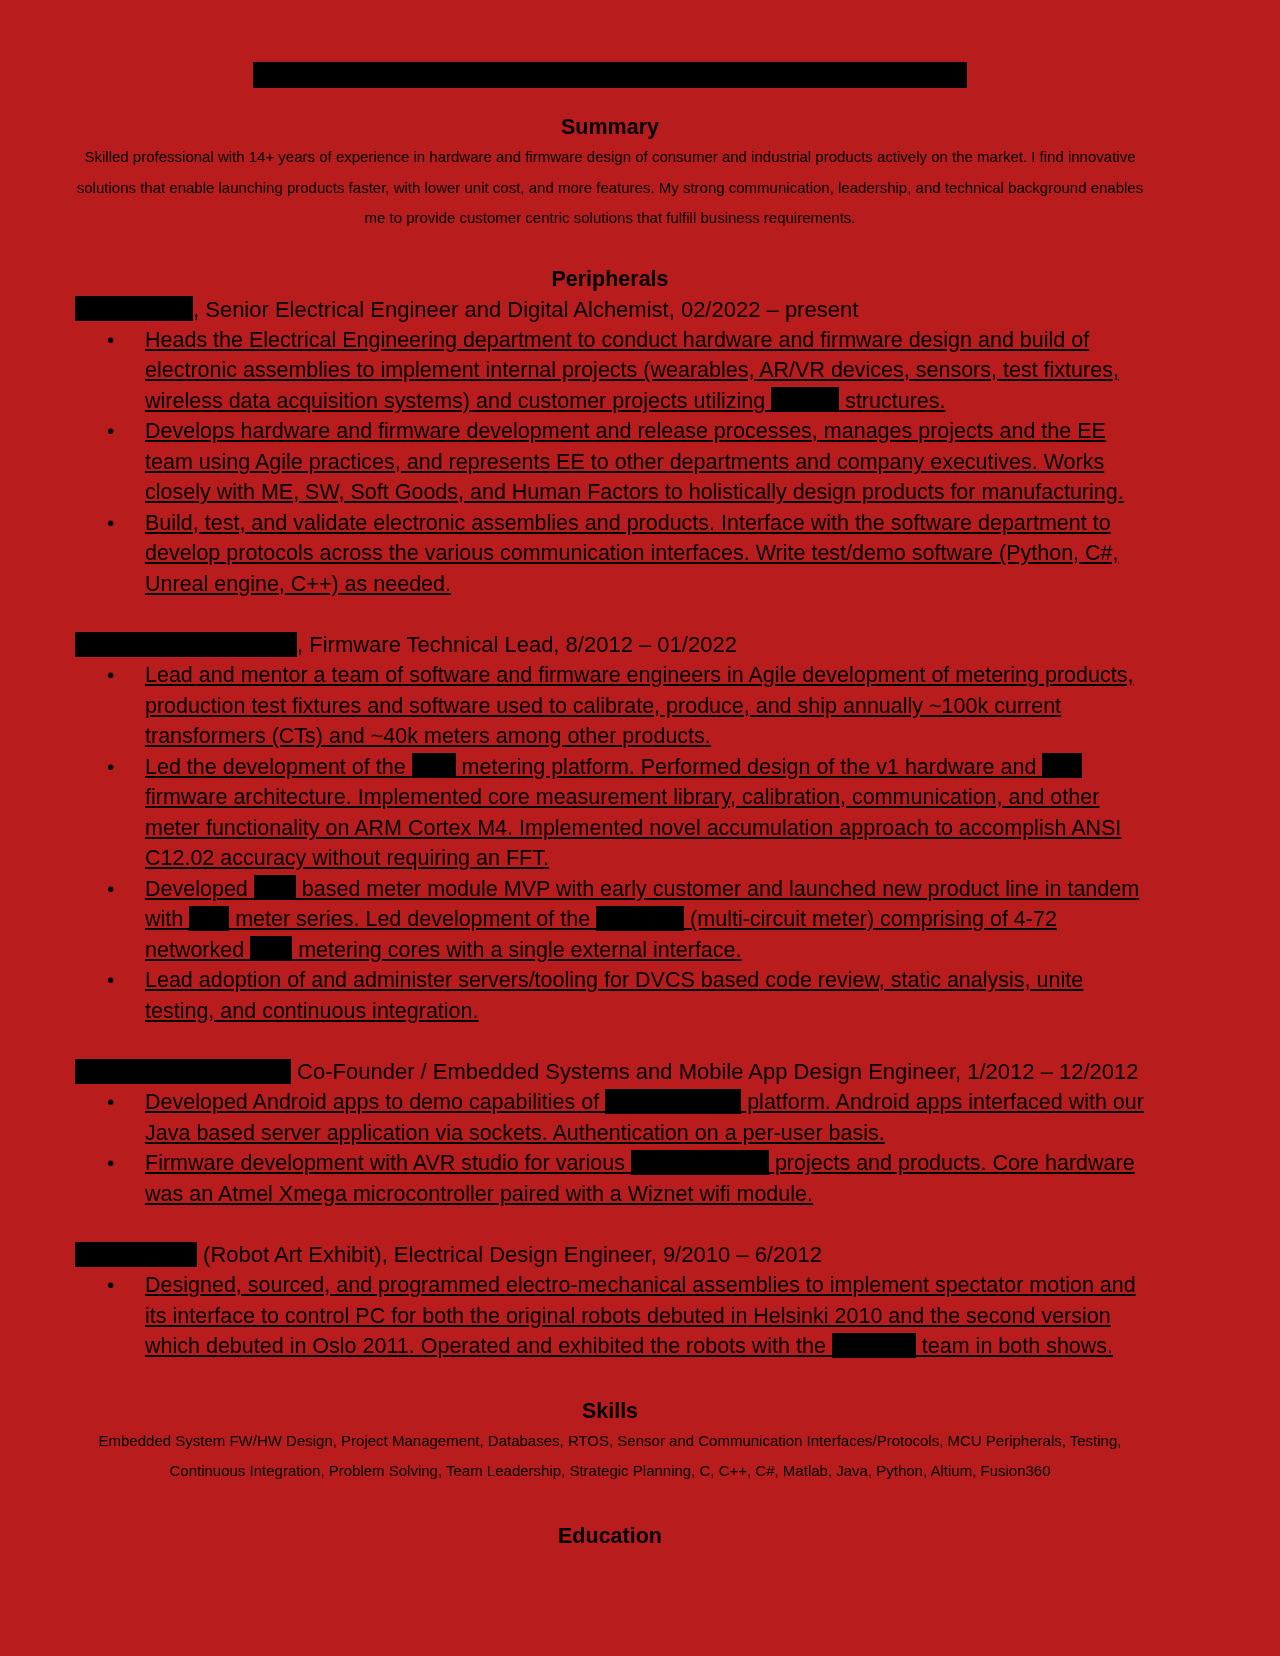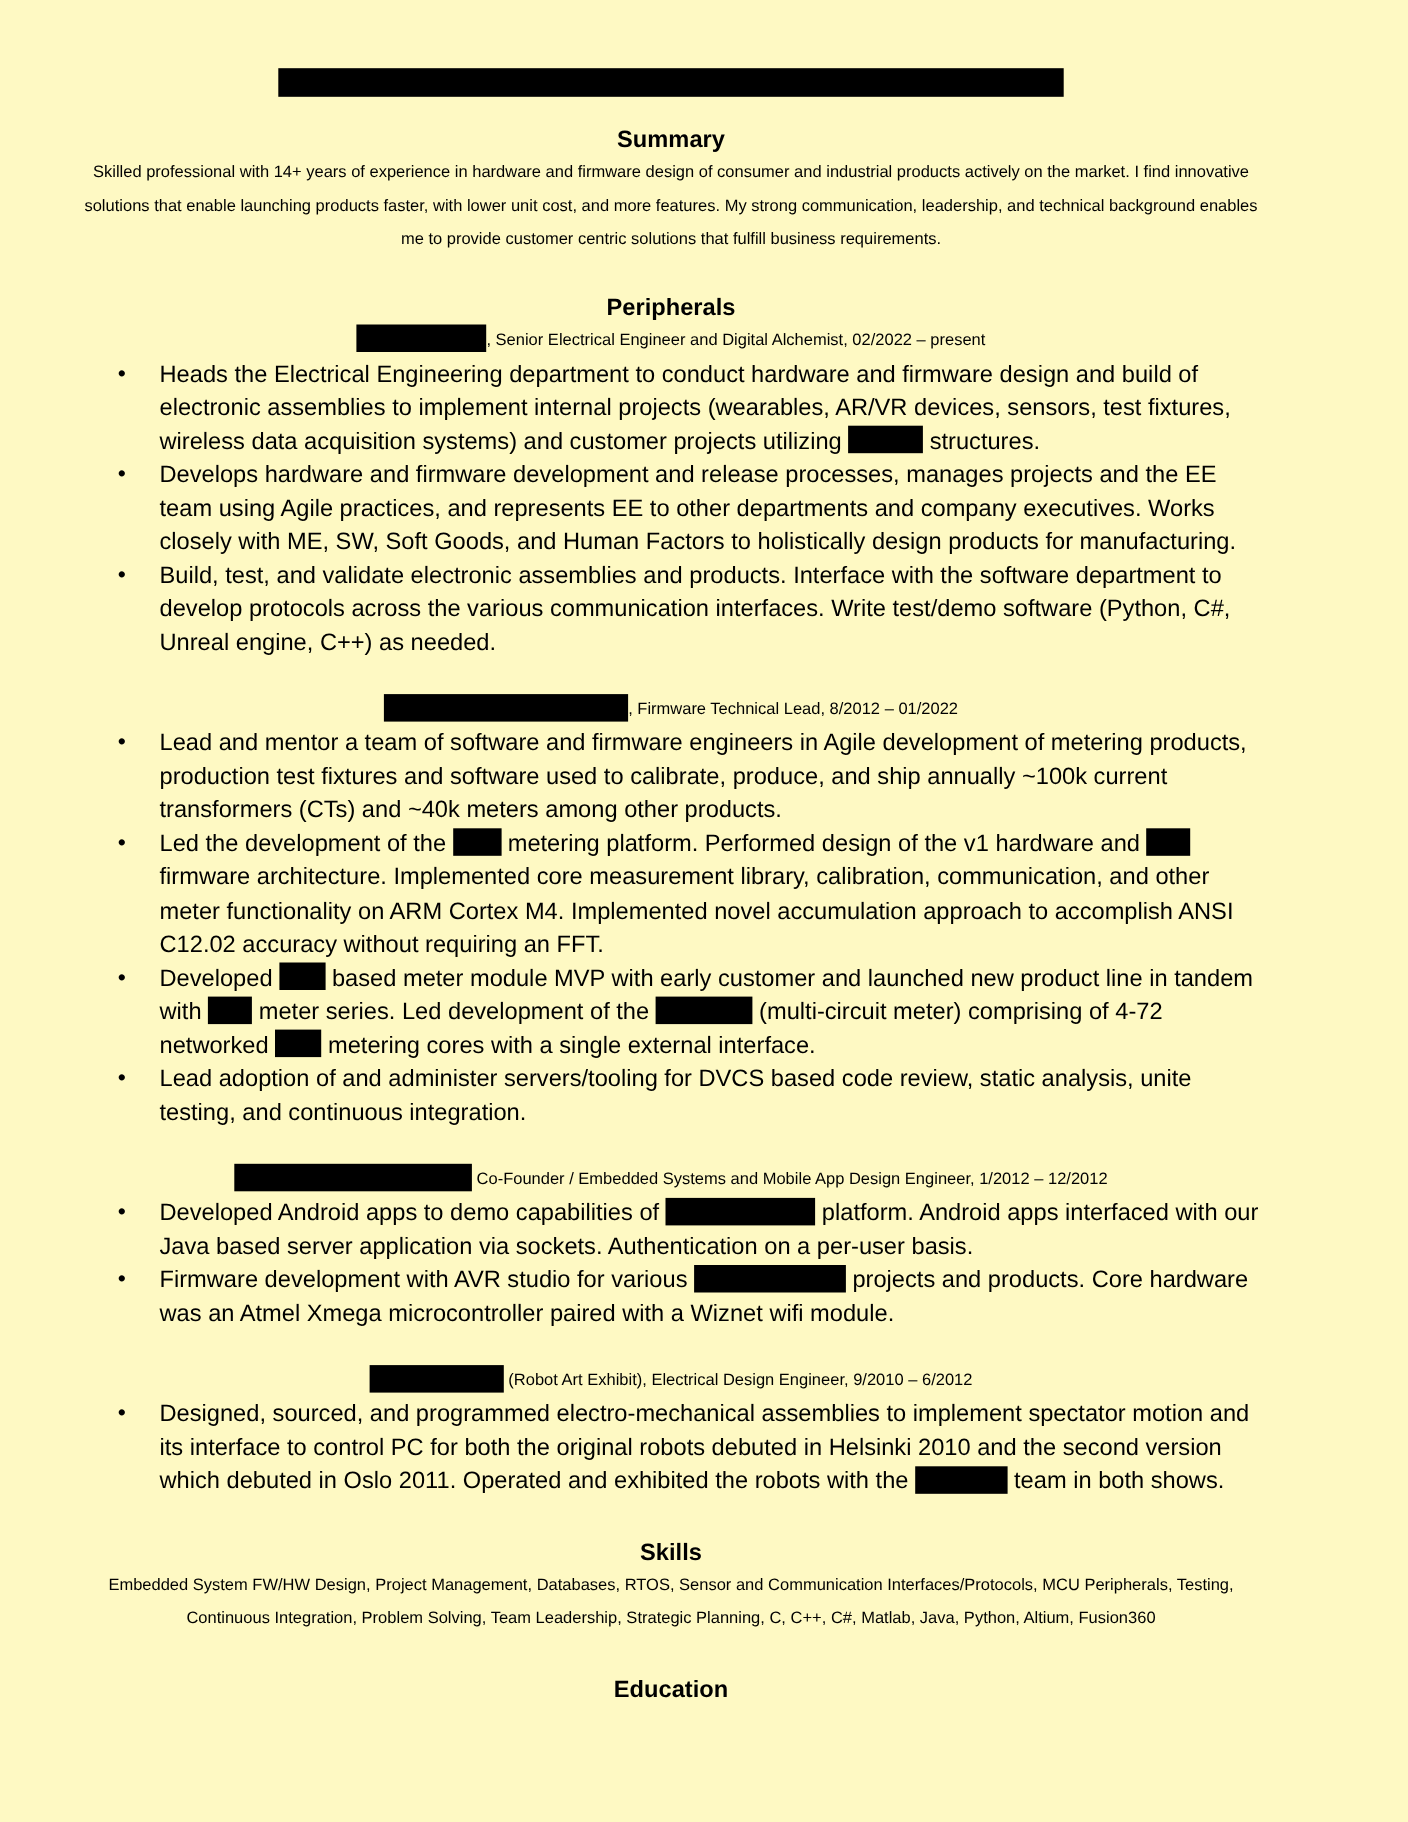--- a/index.html
+++ b/index.html
@@ -12,21 +12,21 @@
     width: 1280px;
     height: 1656px;
     font-family: "Liberation Sans", sans-serif;
     color: #000000;
     overflow: hidden;
   }
   .page {
     position: relative;
     width: 1280px;
     height: 1656px;
-    background: #fef9c3;
+    background: #b91c1c;
     padding: 0;
   }
   .content {
     position: absolute;
     left: 75px;
     top: 62px;
     width: 1070px;
   }
   
   .redact {
@@ -51,37 +51,38 @@
     line-height: 30px;
     margin: 0;
   }
   .centered-para {
     text-align: center;
     font-size: 15px;
     line-height: 30.5px;
     margin: 0;
   }
   .job-header {
-    font-size: 15px;
+    font-size: 22px;
     line-height: 31px;
     margin: 0;
-    text-align: center;
+    text-align: left;
   }
   ul.bullets {
     list-style: none;
     margin: 0;
     padding: 0;
   }
   ul.bullets > li {
     position: relative;
     padding-left: 70px;
     font-size: 21.5px;
     line-height: 30.5px;
     margin: 0;
     text-align: left;
+    text-decoration: underline;
   }
   ul.bullets > li::before {
     content: "\2022";
     position: absolute;
     left: 32px;
     top: 0;
     font-size: 21px;
     line-height: 30.5px;
   }
   .gap-md { height: 30px; }

